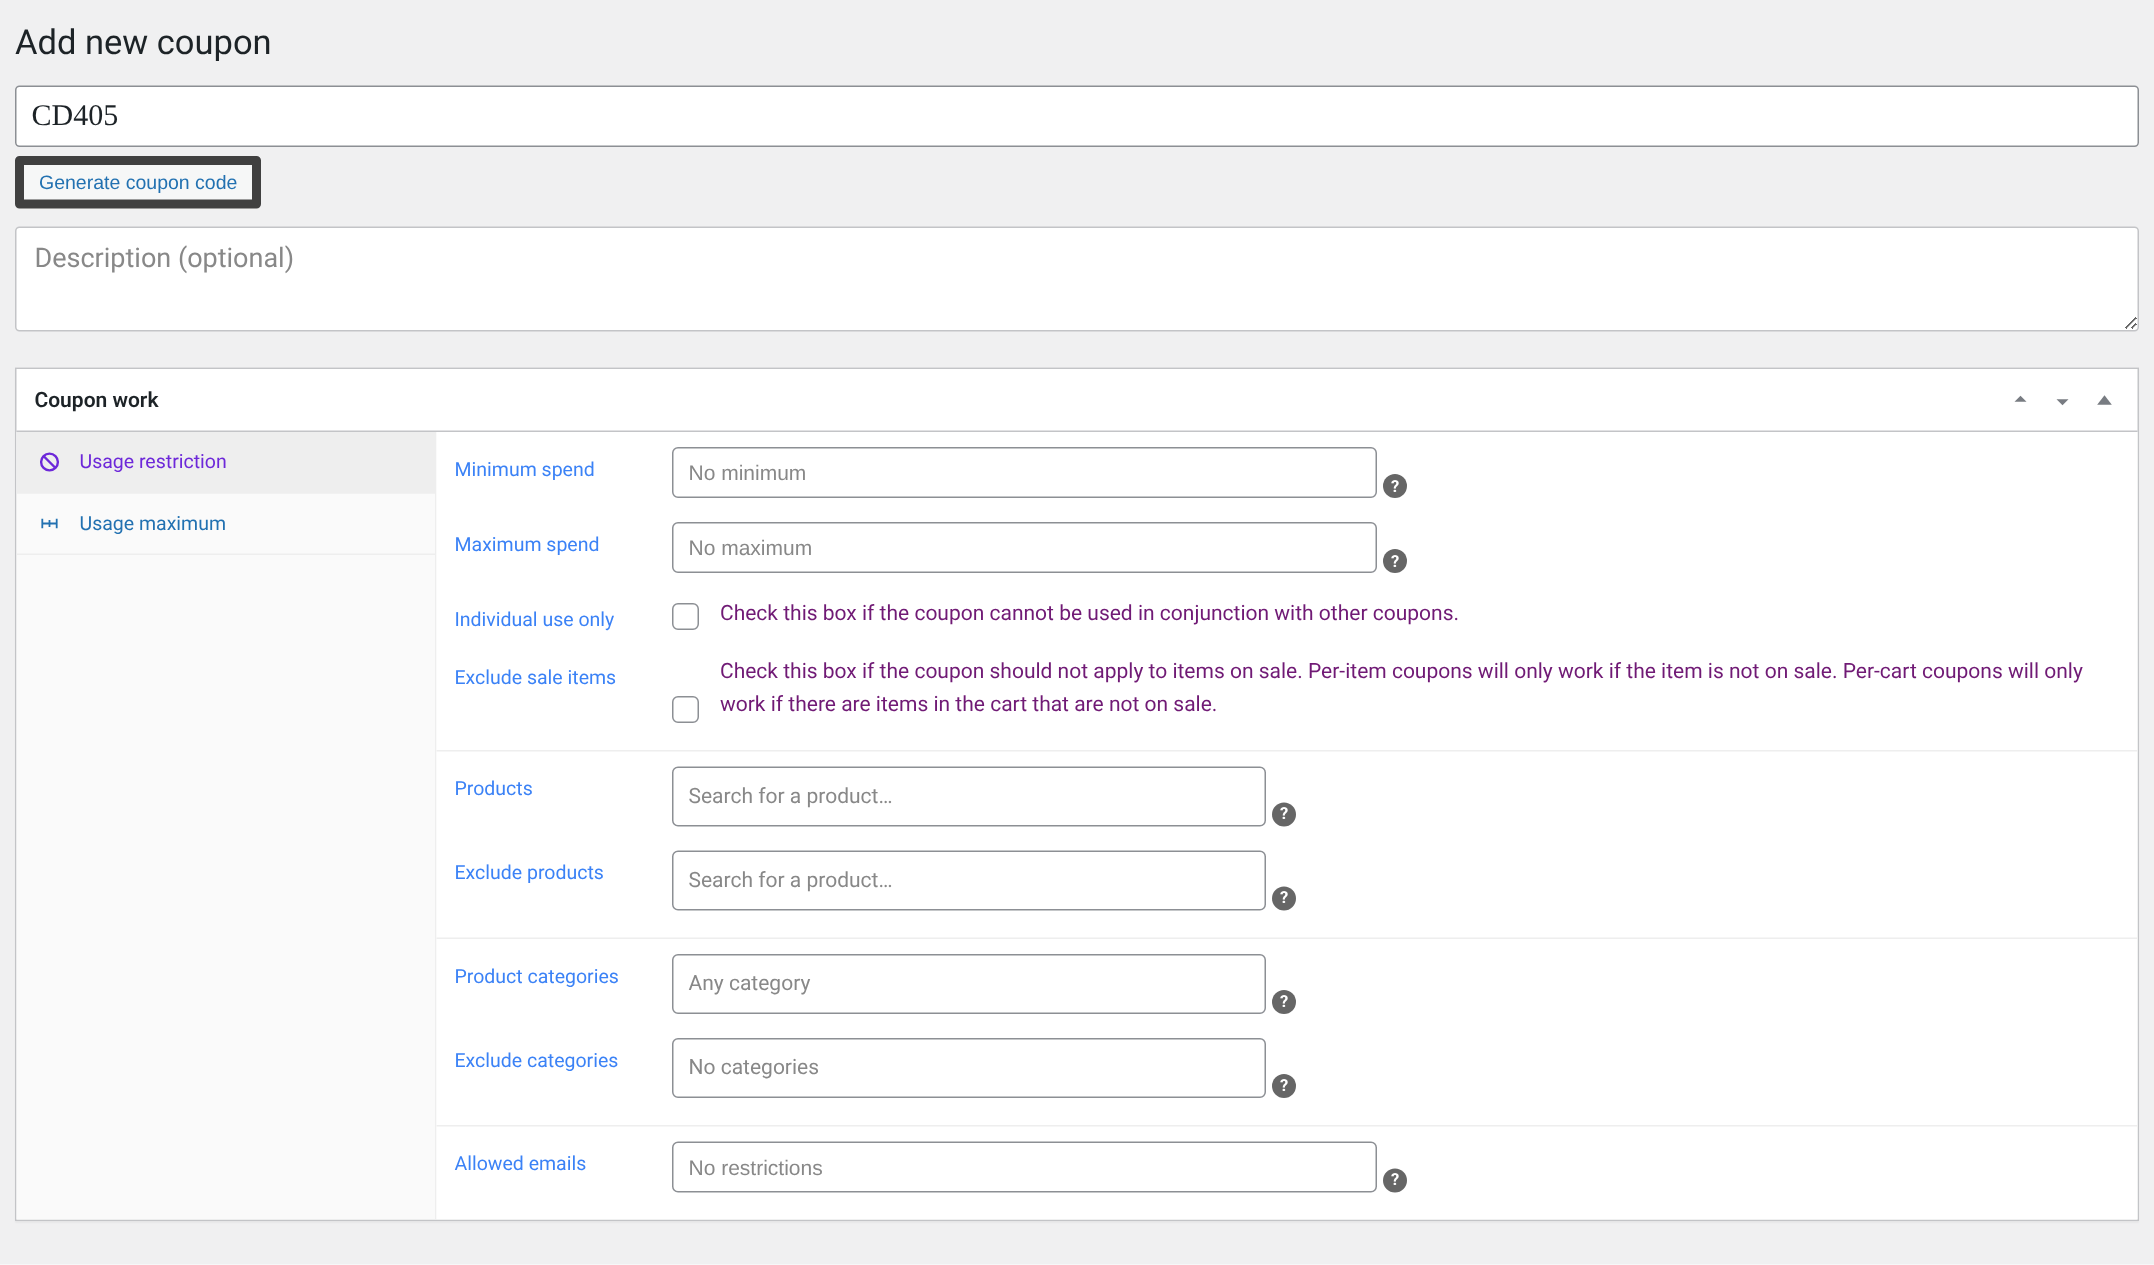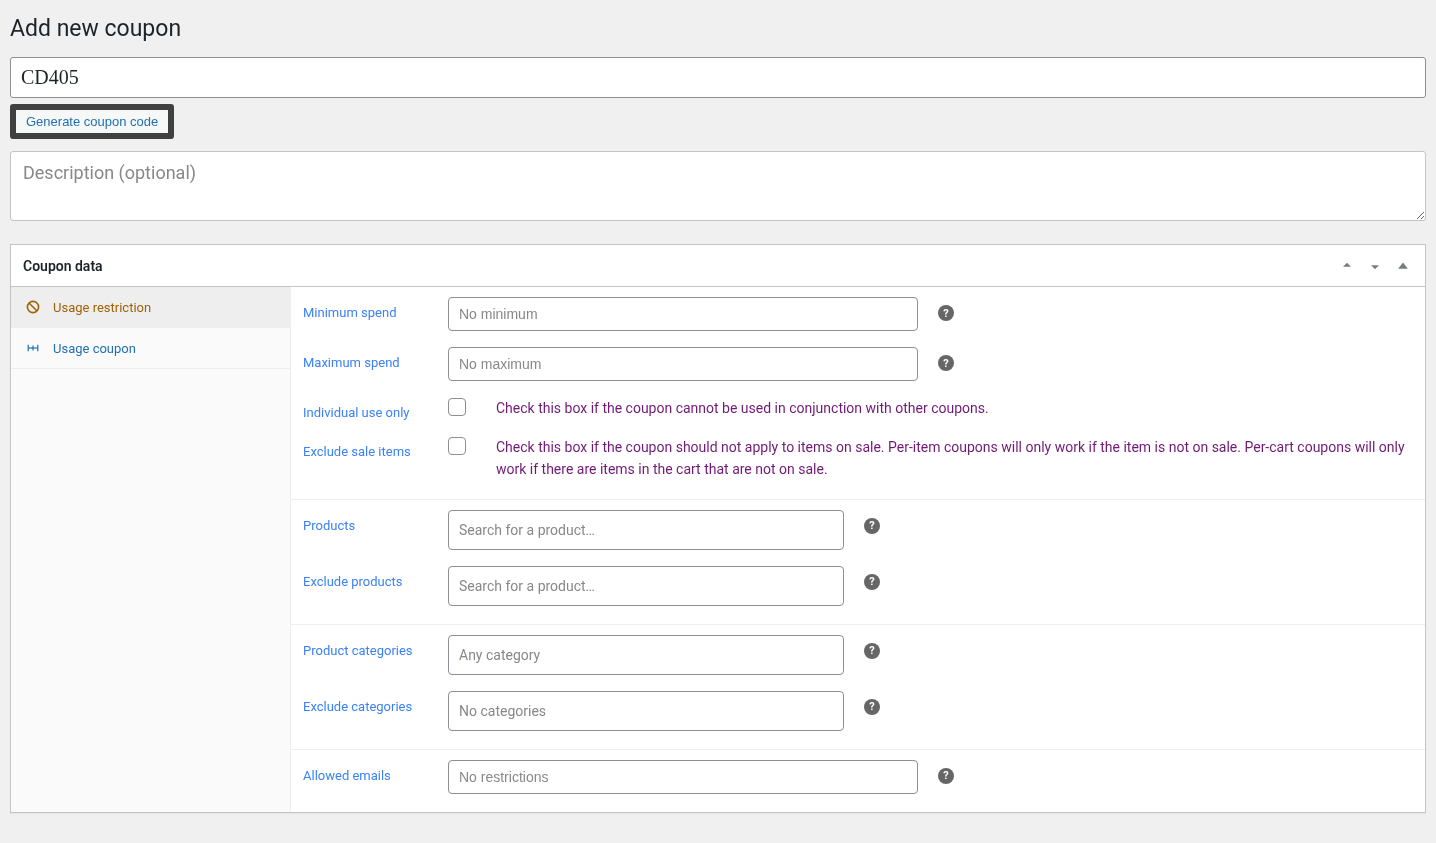--- a/index.html
+++ b/index.html
@@ -103,21 +103,21 @@
       align-items: center;
       gap: 12px;
       padding: 12px 14px;
       border-bottom: 1px solid #eee;
       cursor: pointer;
       color: #2271b1;
       font-size: 13px;
     }
     .coupon-tab.active {
       background: #eee;
-      color: #a16207;
+      color: #6d28d9;
       text-align: right;
     }
     .coupon-tab .tab-icon {
       width: 16px;
       height: 16px;
       display: flex;
       align-items: center;
       justify-content: center;
       color: inherit;
     }
@@ -140,22 +140,22 @@
     .form-label {
       width: 145px;
       flex-shrink: 0;
       padding-top: 8px;
       font-size: 13px;
       color: #3b82f6;
     }
     .form-control {
       flex: 1;
       display: flex;
-      align-items: flex-start;
-      gap: 20px;
+      align-items: flex-end;
+      gap: 4px;
     }
     .text-input {
       width: 470px;
       padding: 6px 10px;
       font-size: 14px;
       border: 1px solid #8c8f94;
       border-radius: 4px;
       background: #fff;
       color: #1d2327;
       height: 34px;
@@ -216,21 +216,21 @@
 <h1 class="page-title">Add new coupon</h1>
 
 <input type="text" class="title-input" value="CD405" style="">
 
 <button class="generate-button">Generate coupon code</button>
 
 <textarea class="description-textarea" placeholder="Description (optional)" style=""></textarea>
 
 <div class="postbox">
   <div class="postbox-header">
-    <h2>Coupon data</h2>
+    <h2>Coupon work</h2>
     <div class="postbox-header-actions">
       <span class="handle-icon">
         <svg width="16" height="16" viewBox="0 0 20 20" fill="currentColor">
             <path d="M10 6l-5 5h10z"></path>
           </svg>
       </span>
       <span class="handle-icon">
         <svg width="16" height="16" viewBox="0 0 20 20" fill="currentColor">
             <path d="M10 14l5-5H5z"></path>
           </svg>
@@ -255,21 +255,21 @@
       </div>
       <div class="coupon-tab">
         <span class="tab-icon">
           <svg width="16" height="16" viewBox="0 0 20 20" fill="none" stroke="currentColor" stroke-width="1.5">
               <line x1="4" y1="10" x2="16" y2="10"></line>
               <line x1="4" y1="6" x2="4" y2="14"></line>
               <line x1="16" y1="6" x2="16" y2="14"></line>
               <line x1="10" y1="7" x2="10" y2="13"></line>
             </svg>
         </span>
-        <span>Usage coupon</span>
+        <span>Usage maximum</span>
       </div>
     </div>
     <div class="coupon-panel">
 
       <div class="panel-section">
         <div class="form-row">
           <div class="form-label">Minimum spend</div>
           <div class="form-control">
             <input type="text" class="text-input" placeholder="No minimum" style="">
             <span class="help-icon">?</span>

